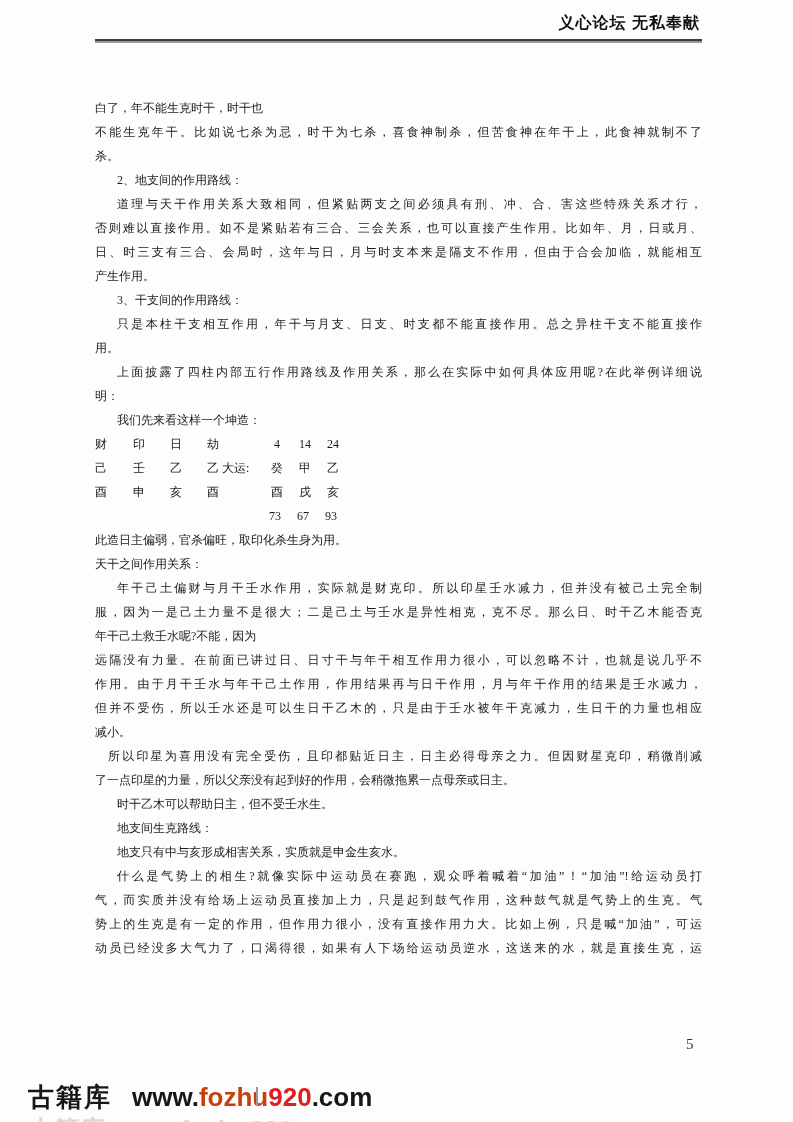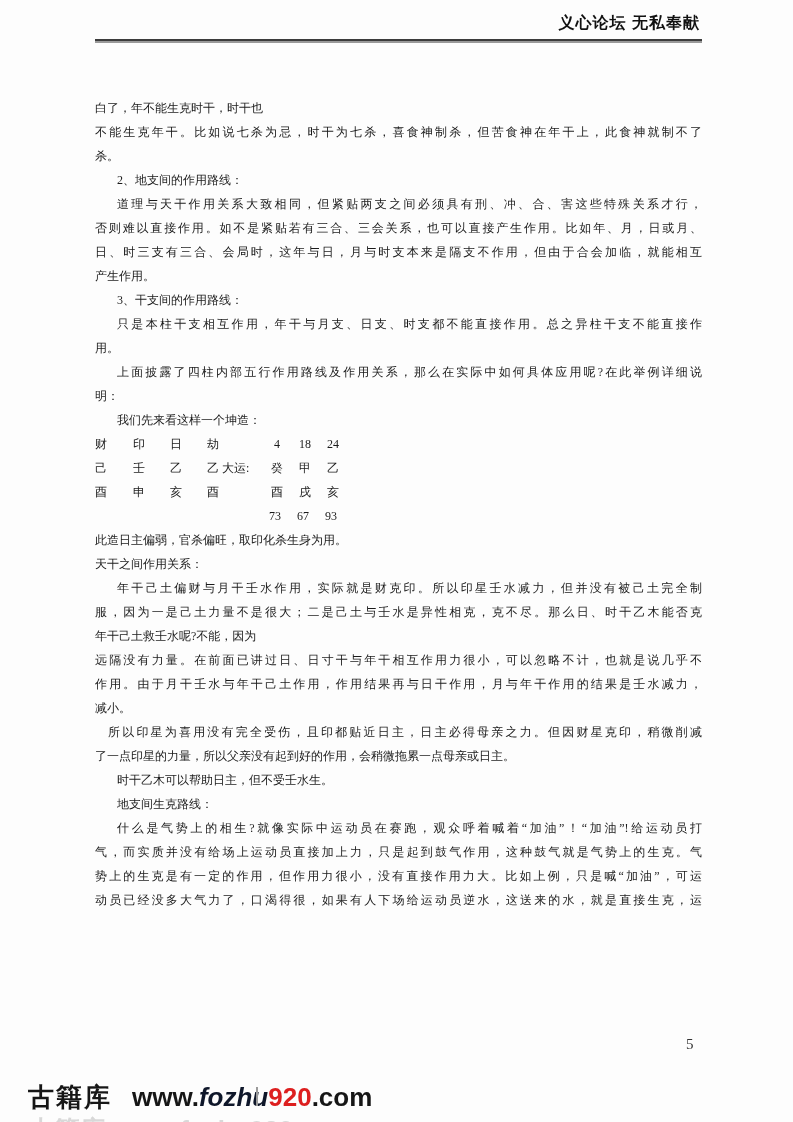--- a/index.html
+++ b/index.html
@@ -69,21 +69,21 @@
       <div class="tline">明：</div>
       <div class="tline" style="padding-left: 22px;">我们先来看这样一个坤造：</div>
     </div>
   <div class="chart-block">
     <div class="crow">
         <span class="pcell" style="left: 0px;">财</span>
         <span class="pcell" style="left: 38px;">印</span>
         <span class="pcell" style="left: 75px;">日</span>
         <span class="pcell" style="left: 112px;">劫</span>
         <span class="lcell" style="left: 168px;">4</span>
-        <span class="lcell" style="left: 196px;">18</span>
+        <span class="lcell" style="left: 196px;">14</span>
         <span class="lcell" style="left: 224px;">24</span>
       </div>
     <div class="crow">
         <span class="dy">大运:</span>
         <span class="pcell" style="left: 0px;">己</span>
         <span class="pcell" style="left: 38px;">壬</span>
         <span class="pcell" style="left: 75px;">乙</span>
         <span class="pcell" style="left: 112px;">乙</span>
         <span class="lcell" style="left: 168px;">癸</span>
         <span class="lcell" style="left: 196px;">甲</span>
@@ -105,31 +105,33 @@
       </div>
   </div>
   <div>
       <div class="tline">此造日主偏弱，官杀偏旺，取印化杀生身为用。</div>
       <div class="tline">天干之间作用关系：</div>
       <div class="tline just" style="padding-left: 22px;">年干己土偏财与月干壬水作用，实际就是财克印。所以印星壬水减力，但并没有被己土完全制</div>
       <div class="tline just">服，因为一是己土力量不是很大；二是己土与壬水是异性相克，克不尽。那么日、时干乙木能否克</div>
       <div class="tline">年干己土救壬水呢?不能，因为</div>
       <div class="tline just">远隔没有力量。在前面已讲过日、日寸干与年干相互作用力很小，可以忽略不计，也就是说几乎不</div>
       <div class="tline just">作用。由于月干壬水与年干己土作用，作用结果再与日干作用，月与年干作用的结果是壬水减力，</div>
+      <div class="tline just">但并不受伤，所以壬水还是可以生日干乙木的，只是由于壬水被年干克减力，生日干的力量也相应</div>
       <div class="tline">减小。</div>
       <div class="tline just" style="padding-left: 13px;">所以印星为喜用没有完全受伤，且印都贴近日主，日主必得母亲之力。但因财星克印，稍微削减</div>
       <div class="tline">了一点印星的力量，所以父亲没有起到好的作用，会稍微拖累一点母亲或日主。</div>
       <div class="tline" style="padding-left: 22px;">时干乙木可以帮助日主，但不受壬水生。</div>
       <div class="tline" style="padding-left: 22px;">地支间生克路线：</div>
+      <div class="tline" style="padding-left: 22px;">地支只有中与亥形成相害关系，实质就是申金生亥水。</div>
       <div class="tline just" style="padding-left: 22px;">什么是气势上的相生?就像实际中运动员在赛跑，观众呼着喊着“加油”！“加油”!给运动员打</div>
       <div class="tline just">气，而实质并没有给场上运动员直接加上力，只是起到鼓气作用，这种鼓气就是气势上的生克。气</div>
       <div class="tline just">势上的生克是有一定的作用，但作用力很小，没有直接作用力大。比如上例，只是喊“加油”，可运</div>
       <div class="tline just">动员已经没多大气力了，口渴得很，如果有人下场给运动员逆水，这送来的水，就是直接生克，运</div>
     </div>
 </div>
 
 <div class="page-number">5</div>
 
 <div class="footer">
-  <span class="site">古籍库</span><span>www.</span><span style="color: #0f172a; font-style: italic;">fozhu</span><span style="color: rgb(221, 31, 31);">920</span><span>.com</span>
+  <span class="site">古籍库</span><span>www.</span><span style="color: #c2410c;">fozhu</span><span style="color: rgb(221, 31, 31);">920</span><span>.com</span>
 </div>
 <div class="footer-caret"></div>
 <div class="footer-ghost">古籍库 www.fozhu920.com</div>
 
 </body></html>

